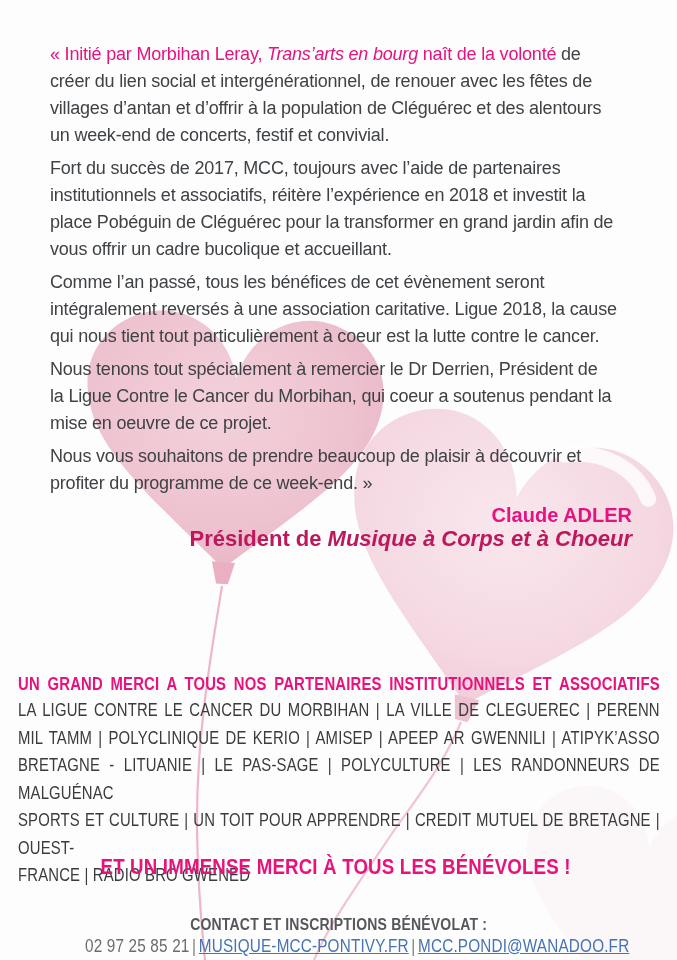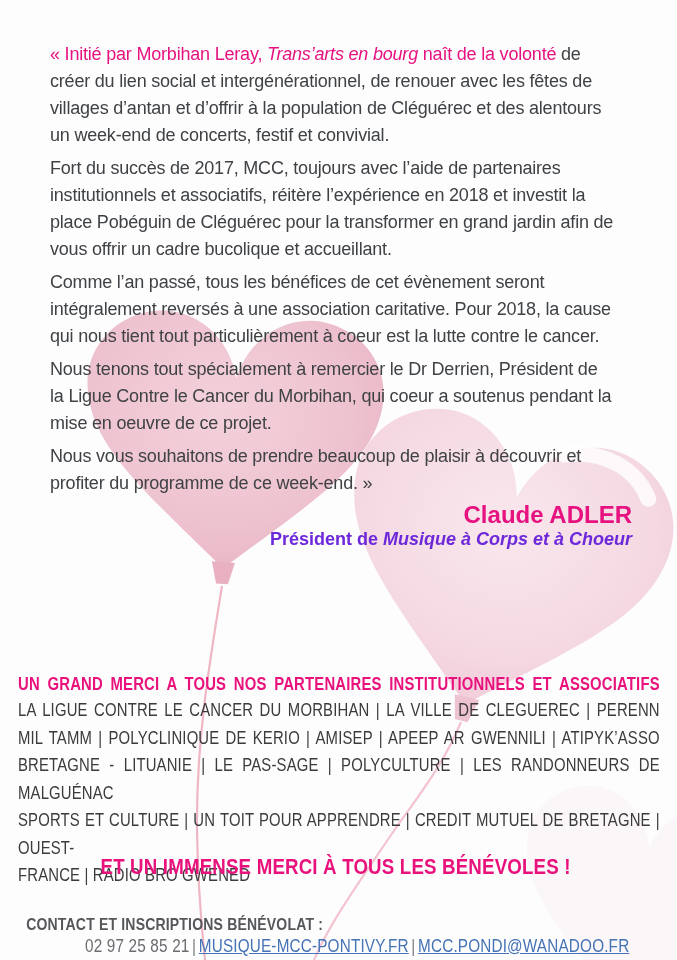--- a/index.html
+++ b/index.html
@@ -15,22 +15,22 @@
   .letter{
     position:absolute;left:50px;top:41px;width:586px;
     color:#3f4245;font-size:18px;line-height:27px;letter-spacing:-0.2px;
   }
   .letter p{margin:0 0 6px;white-space:pre-line;}
   .pink{color:#e6127f;}
   .it{font-style:italic;}
 
   
   .signature{margin-top:1px;text-align:right;padding-right:4px;white-space:normal;}
-  .sig-name{display:block;color:#e6127f;font-size:24px;font-weight:700;line-height:24px;letter-spacing:0;}
-  .sig-title{display:block;color:#6d28d9;font-size:18px;font-weight:700;line-height:24px;letter-spacing:0;}
+  .sig-name{display:block;color:#e6127f;font-size:20px;font-weight:700;line-height:24px;letter-spacing:0;}
+  .sig-title{display:block;color:#be185d;font-size:22px;font-weight:700;line-height:24px;letter-spacing:0;}
 
   
   .partners{position:absolute;left:18px;top:671px;width:642px;}
   .cond{width:117.6%;transform:scaleX(0.85);transform-origin:0 0;}
   .partners-heading{
     color:#e9127d;font-weight:700;font-size:17.5px;line-height:26px;
     text-align:justify;text-align-last:justify;letter-spacing:0.2px;
   }
   .partner-line{
     color:#3b3b3c;font-size:17.5px;font-weight:400;line-height:27.5px;
@@ -39,21 +39,21 @@
   .partner-line.last{text-align-last:left;}
 
   
   .volunteers{position:absolute;left:0;top:852px;width:671px;text-align:center;}
   .volunteers .inner{
     display:inline-block;transform:scaleX(0.85);transform-origin:50% 50%;
     color:#e9127d;font-weight:700;font-size:22px;line-height:30px;letter-spacing:0.2px;white-space:nowrap;
   }
 
   
-  .contact-label{position:absolute;left:0;top:915px;width:677px;text-align:left;}
+  .contact-label{position:absolute;left:0;top:915px;width:677px;text-align:center;}
   .contact-label .inner{
     display:inline-block;transform:scaleX(0.85);transform-origin:50% 50%;
     color:#55575a;font-weight:700;font-size:16.5px;line-height:19px;letter-spacing:0.2px;white-space:nowrap;
   }
   .contact-line{position:absolute;left:0;top:935px;width:677px;text-align:right;}
   .contact-line .inner{
     display:inline-block;transform:scaleX(0.85);transform-origin:50% 50%;
     color:#6a6c6f;font-size:18px;line-height:22px;letter-spacing:0.2px;white-space:nowrap;
   }
   .link{color:#4673b4;text-decoration:underline;cursor:pointer;}
@@ -100,21 +100,21 @@
   <div class="letter">
     <p><span class="pink">« Initié par Morbihan Leray, </span><span class="pink it">Trans’arts en bourg</span><span class="pink"> naît de la volonté </span><span>de
 créer du lien social et intergénérationnel, de renouer avec les fêtes de
 villages d’antan et d’offrir à la population de Cléguérec et des alentours
 un week-end de concerts, festif et convivial.</span></p>
     <p>Fort du succès de 2017, MCC, toujours avec l’aide de partenaires
 institutionnels et associatifs, réitère l’expérience en 2018 et investit la
 place Pobéguin de Cléguérec pour la transformer en grand jardin afin de
 vous offrir un cadre bucolique et accueillant.</p>
     <p>Comme l’an passé, tous les bénéfices de cet évènement seront
-intégralement reversés à une association caritative. Pour 2018, la cause
+intégralement reversés à une association caritative. Ligue 2018, la cause
 qui nous tient tout particulièrement à coeur est la lutte contre le cancer.</p>
     <p>Nous tenons tout spécialement à remercier le Dr Derrien, Président de
 la Ligue Contre le Cancer du Morbihan, qui coeur a soutenus pendant la
 mise en oeuvre de ce projet.</p>
     <p>Nous vous souhaitons de prendre beaucoup de plaisir à découvrir et
 profiter du programme de ce week-end. »</p>
 
     <div class="signature">
       <span class="sig-name">Claude ADLER</span>
       <span class="sig-title"><span>Président de </span><span class="it">Musique à Corps et à Choeur</span></span>

